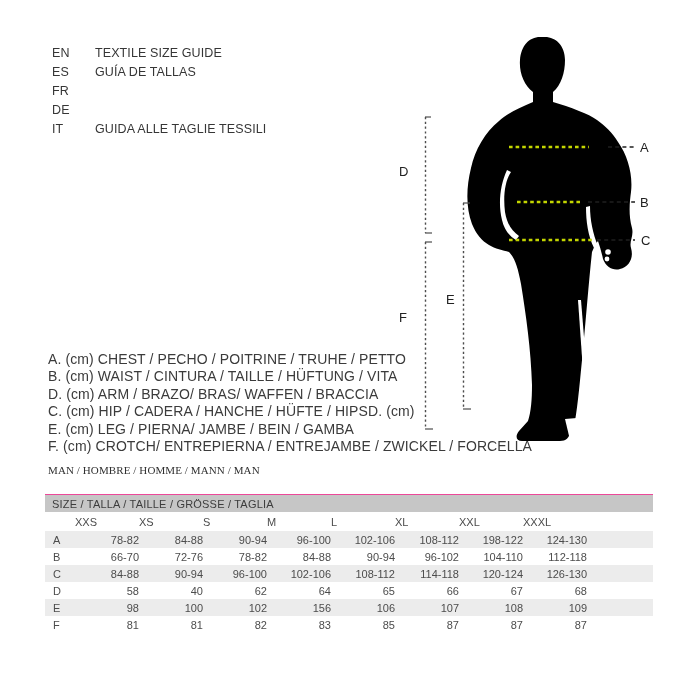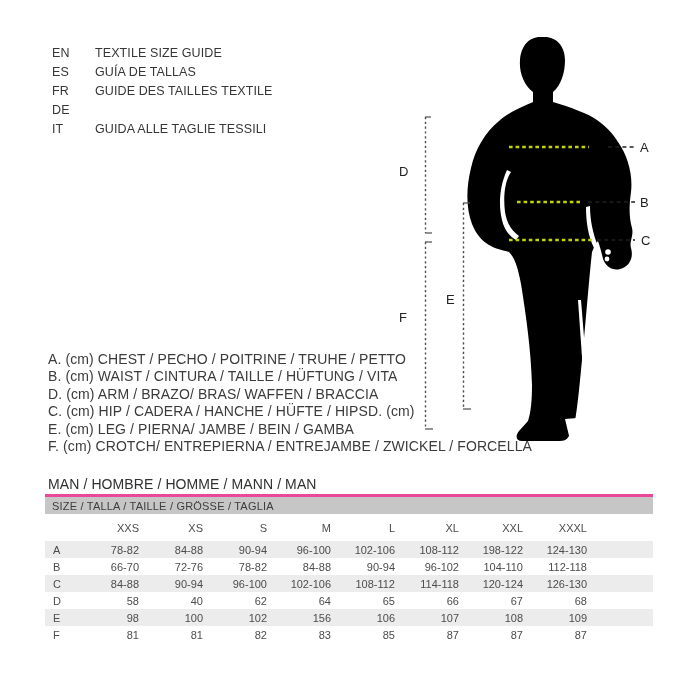--- a/index.html
+++ b/index.html
@@ -11,50 +11,49 @@
   .lang-block{position:absolute;left:52px;top:44px;font-size:12.5px;line-height:19px;color:#363636;letter-spacing:0.1px;}
   .lang-row{display:flex;}
   .lang-code{width:43px;flex:0 0 43px;}
 
   
   .figure{position:absolute;left:390px;top:25px;width:300px;height:435px;}
   .fig-label{font-size:13px;fill:#222;font-family:"Liberation Sans",sans-serif;}
 
   
   .legend{position:absolute;left:48px;top:351px;font-size:14px;line-height:17.4px;color:#3b3b3b;letter-spacing:0.1px;}
-  .gender{position:absolute;left:48px;top:476px;font-size:14px;color:#303030;letter-spacing:0.1px;}
+  .gender{position:absolute;left:48px;top:464px;font-size:11px;color:#303030;letter-spacing:0.1px;font-family:Liberation Serif, serif;}
 
   
   .size-table{position:absolute;left:45px;top:494px;width:608px;border-collapse:collapse;table-layout:fixed;
               font-size:11px;color:#4c4c4c;}
   .size-table td{padding:0;white-space:nowrap;overflow:hidden;}
   .size-table tr.bar td{background:#c6c6c6;height:17px;color:#3d3d3d;text-align:left;padding-left:7px;
-                        border-top:3px solid #ec4899;letter-spacing:0.2px;}
-  .size-table tr.sizes td{height:27px;text-align:right;color:#4c4c4c;}
+                        border-top:1px solid #ec4899;letter-spacing:0.2px;}
+  .size-table tr.sizes td{height:19px;text-align:left;color:#4c4c4c;}
   .size-table tbody td{height:17px;text-align:right;}
   .size-table td.rl{text-align:left;padding-left:8px;}
   .size-table tr.alt td{background:#ececec;}
 </style>
 </head>
 <body>
 
 <div class="canvas">
 
   <div class="lang-block">
     <div class="lang-row">
       <span class="lang-code">EN</span>
       <span class="lang-title">TEXTILE SIZE GUIDE</span>
     </div>
     <div class="lang-row">
       <span class="lang-code">ES</span>
       <span class="lang-title">GUÍA DE TALLAS</span>
     </div>
     <div class="lang-row">
       <span class="lang-code">FR</span>
-      <span class="lang-title">GUIDE DES TAILLES TEXTILE</span>
     </div>
     <div class="lang-row">
       <span class="lang-code">DE</span>
     </div>
     <div class="lang-row">
       <span class="lang-code">IT</span>
       <span class="lang-title">GUIDA ALLE TAGLIE TESSILI</span>
     </div>
   </div>
 

